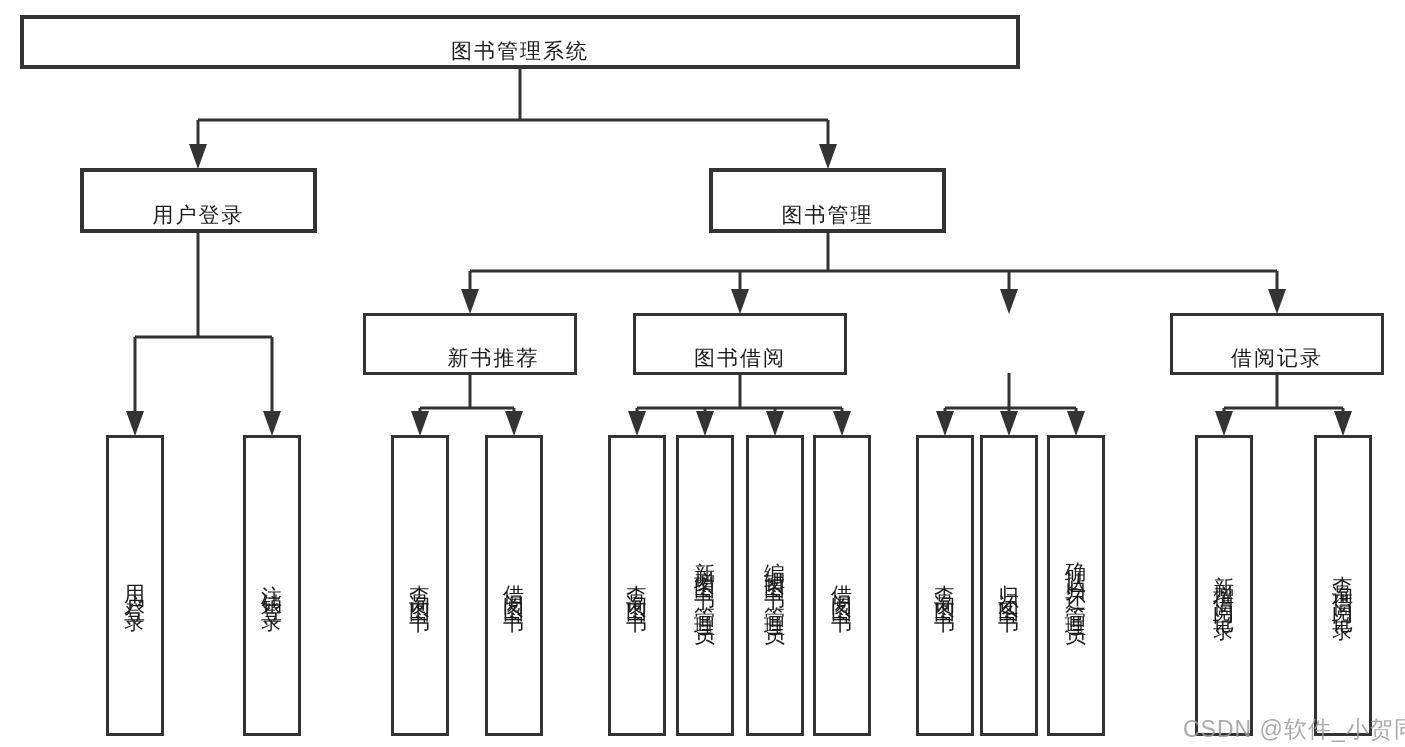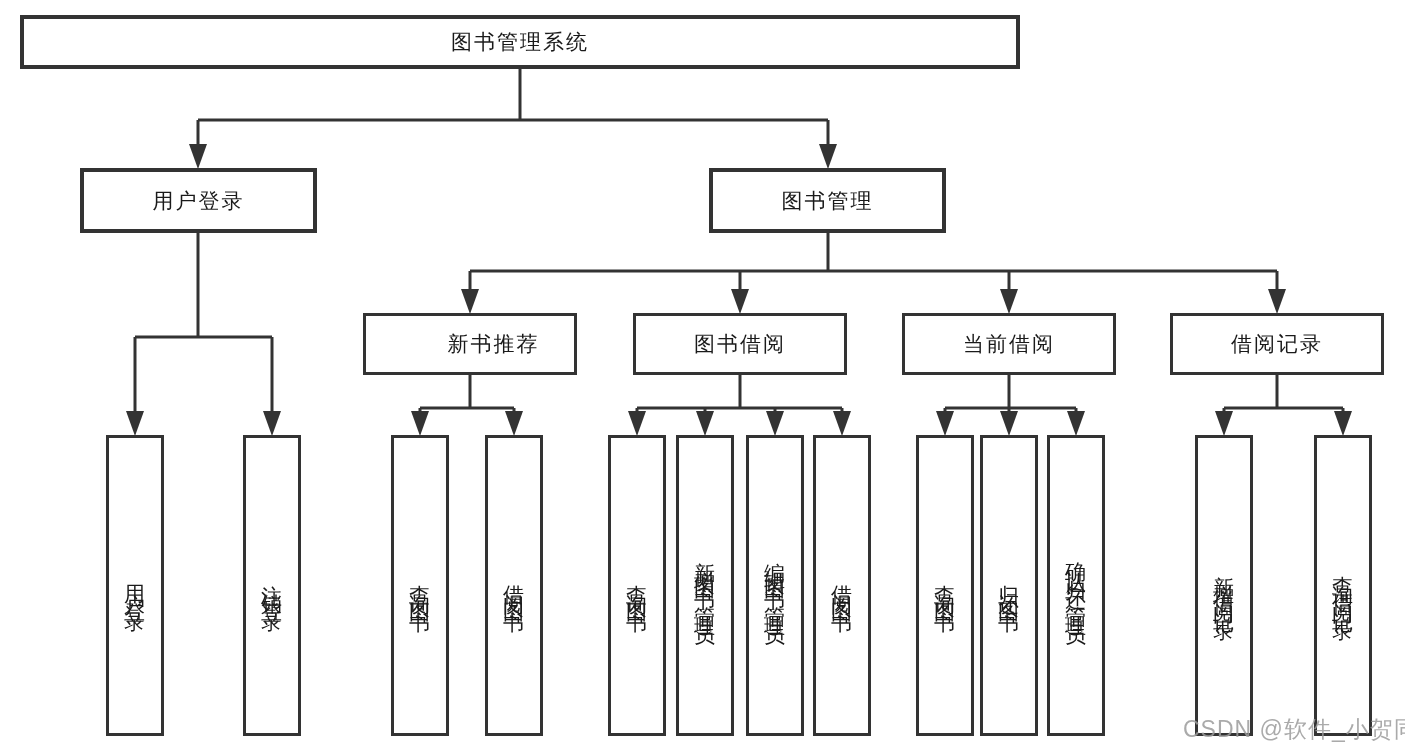--- a/index.html
+++ b/index.html
@@ -25,21 +25,21 @@
     left: 0; top: 0;
     width: 1405px; height: 747px;
     z-index: 1;
   }
 
   .node {
     position: absolute;
     background: #ffffff;
     border: 3px solid var(--line);
     display: flex;
-    align-items: center;
+    align-items: flex-end;
     justify-content: center;
     color: var(--text);
     font-size: 21px;
     letter-spacing: 2px;
     z-index: 2;
     white-space: nowrap;
   }
 
   .root-box  { left: 20px;  top: 15px;  width: 1000px; height: 54px; border-width: 4px; }
   .lvl2      { top: 168px; width: 237px; height: 65px; border-width: 4px; }
@@ -163,23 +163,20 @@
   <div class="node lvl2" style="left:709px;">
     <span>图书管理</span>
   </div>
 
   <div class="node lvl3" style="left:363px;padding-left:47px;">
     <span>新书推荐</span>
   </div>
   <div class="node lvl3" style="left:633px;">
     <span>图书借阅</span>
   </div>
-  <div class="node lvl3" style="left:902px;">
-    <span>当前借阅</span>
-  </div>
   <div class="node lvl3" style="left:1170px;">
     <span>借阅记录</span>
   </div>
 
   <div class="leaf" style="left:106px;">
     <span>用户登录</span>
   </div>
   <div class="leaf" style="left:243px;">
     <span>注销登录</span>
   </div>

